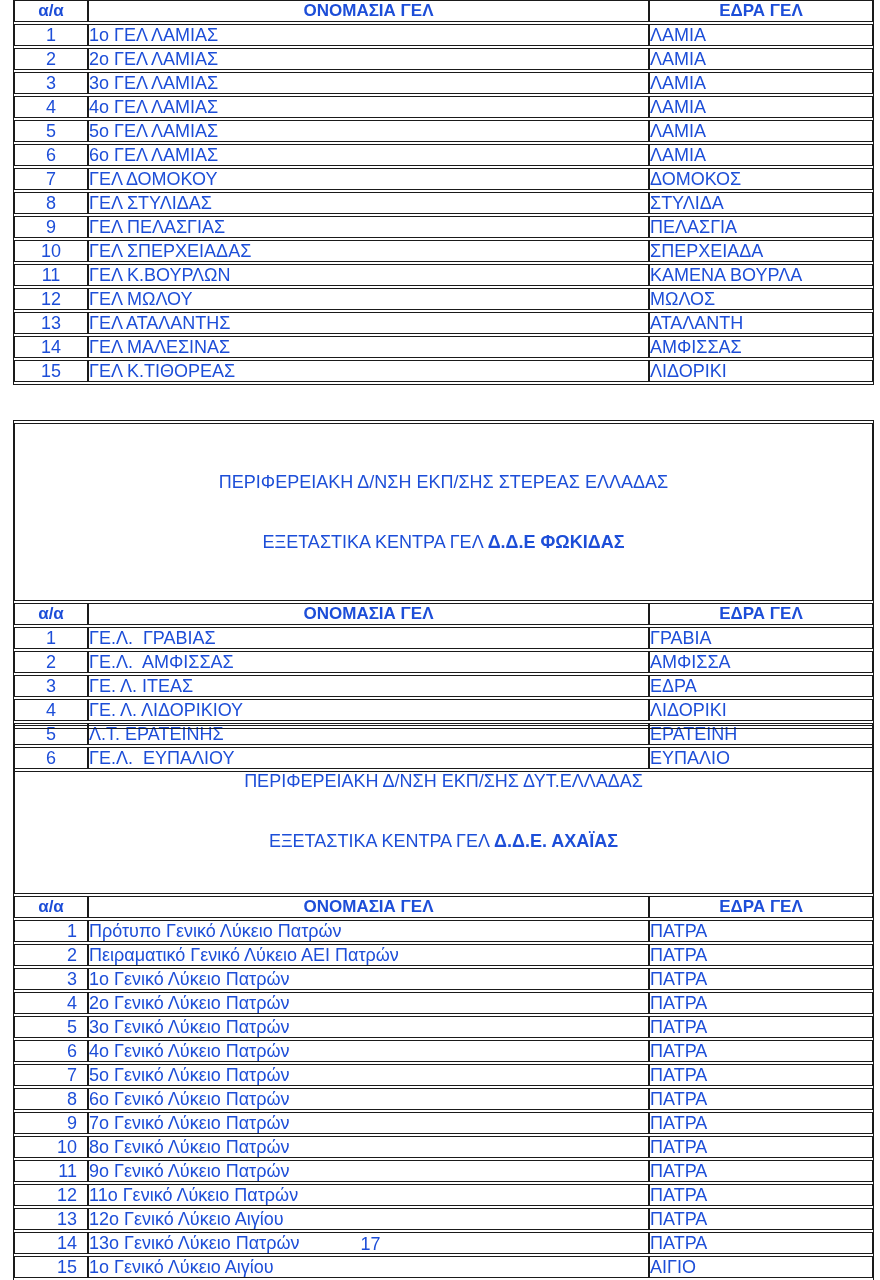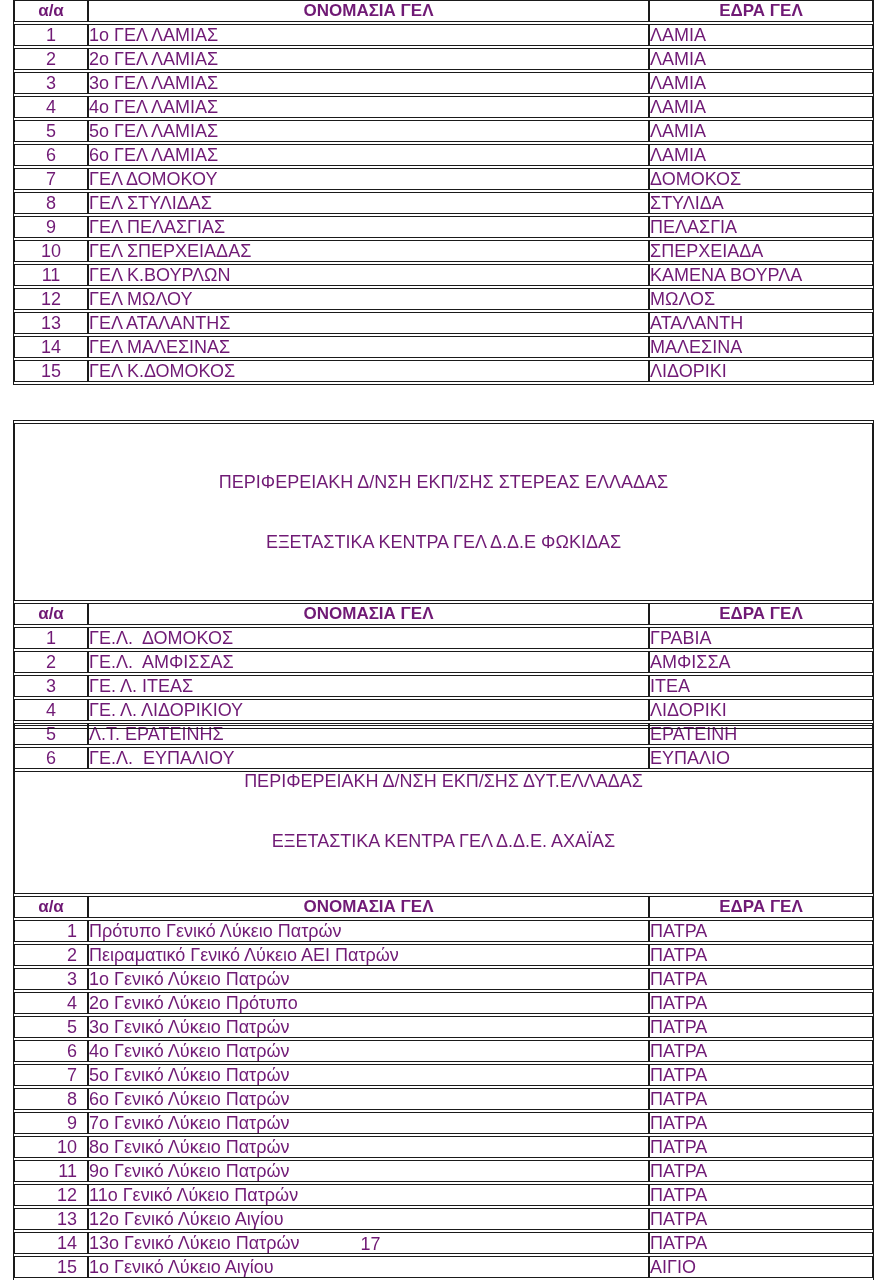--- a/index.html
+++ b/index.html
@@ -2,21 +2,21 @@
 <html><head>
 <meta charset="utf-8">
 <style>
   html,body{margin:0;padding:0;}
   body{background:#fff;}
   .page{
     position:relative;
     width:880px;height:1280px;
     background:#fff;
     font-family:"Liberation Sans",sans-serif;
-    color:#701a75;
+    color:#1d4ed8;
     overflow:hidden;
   }
   table.gel{
     position:absolute;
     left:13px;
     width:859px;
     table-layout:fixed;
     border-collapse:separate;
     border-spacing:0 2px;
     border:1px solid #1a1a1a;
@@ -43,21 +43,21 @@
   td.c-name,td.c-seat{text-align:left;padding-left:8px;}
   td.title-cell{
     text-align:center;
     height:auto;
     font-size:21px;
     line-height:26px;
     white-space:normal;
   }
   table.t2 td.title-cell{padding:8px 16px;}
   table.t3 td.title-cell{padding:2px 0;}
-  .title-bold{font-weight:normal;}
+  .title-bold{font-weight:bold;}
   .t1{top:-3px;}
   .t2{top:420px;}
   .t3{top:725px;}
   .page-number{
     position:absolute;
     left:13px;top:1234px;
     width:715px;
     text-align:center;
     font-size:18px;
   }
@@ -142,25 +142,25 @@
           <td class="c-seat">ΜΩΛΟΣ</td>
         </tr>
         <tr>
           <td class="c-idx">13</td>
           <td class="c-name">ΓΕΛ ΑΤΑΛΑΝΤΗΣ</td>
           <td class="c-seat">ΑΤΑΛΑΝΤΗ</td>
         </tr>
         <tr>
           <td class="c-idx">14</td>
           <td class="c-name">ΓΕΛ ΜΑΛΕΣΙΝΑΣ</td>
-          <td class="c-seat">ΜΑΛΕΣΙΝΑ</td>
+          <td class="c-seat">ΑΜΦΙΣΣΑΣ</td>
         </tr>
         <tr>
           <td class="c-idx">15</td>
-          <td class="c-name">ΓΕΛ Κ.ΔΟΜΟΚΟΣ</td>
+          <td class="c-name">ΓΕΛ Κ.ΤΙΘΟΡΕΑΣ</td>
           <td class="c-seat">ΛΙΔΟΡΙΚΙ</td>
         </tr>
       </tbody>
   </table>
 
   <table class="gel t2">
     <colgroup>
         <col style="width:74px">
         <col style="width:561px">
         <col style="width:224px">
@@ -174,32 +174,32 @@
       </tr>
       <tr>
         <th>α/α</th>
         <th>ΟΝΟΜΑΣΙΑ ΓΕΛ</th>
         <th>ΕΔΡΑ ΓΕΛ</th>
       </tr>
     </thead>
     <tbody>
         <tr>
           <td class="c-idx">1</td>
-          <td class="c-name">ΓΕ.Λ.  ΔΟΜΟΚΟΣ</td>
+          <td class="c-name">ΓΕ.Λ.  ΓΡΑΒΙΑΣ</td>
           <td class="c-seat">ΓΡΑΒΙΑ</td>
         </tr>
         <tr>
           <td class="c-idx">2</td>
           <td class="c-name">ΓΕ.Λ.  ΑΜΦΙΣΣΑΣ</td>
           <td class="c-seat">ΑΜΦΙΣΣΑ</td>
         </tr>
         <tr>
           <td class="c-idx">3</td>
           <td class="c-name">ΓΕ. Λ. ΙΤΕΑΣ</td>
-          <td class="c-seat">ΙΤΕΑ</td>
+          <td class="c-seat">ΕΔΡΑ</td>
         </tr>
         <tr>
           <td class="c-idx">4</td>
           <td class="c-name">ΓΕ. Λ. ΛΙΔΟΡΙΚΙΟΥ</td>
           <td class="c-seat">ΛΙΔΟΡΙΚΙ</td>
         </tr>
         <tr>
           <td class="c-idx">5</td>
           <td class="c-name">Λ.Τ. ΕΡΑΤΕΙΝΗΣ</td>
           <td class="c-seat">ΕΡΑΤΕΙΝΗ</td>
@@ -242,21 +242,21 @@
           <td class="c-name">Πειραματικό Γενικό Λύκειο ΑΕΙ Πατρών</td>
           <td class="c-seat">ΠΑΤΡΑ</td>
         </tr>
         <tr>
           <td class="c-idx">3</td>
           <td class="c-name">1ο Γενικό Λύκειο Πατρών</td>
           <td class="c-seat">ΠΑΤΡΑ</td>
         </tr>
         <tr>
           <td class="c-idx">4</td>
-          <td class="c-name">2ο Γενικό Λύκειο Πρότυπο</td>
+          <td class="c-name">2ο Γενικό Λύκειο Πατρών</td>
           <td class="c-seat">ΠΑΤΡΑ</td>
         </tr>
         <tr>
           <td class="c-idx">5</td>
           <td class="c-name">3ο Γενικό Λύκειο Πατρών</td>
           <td class="c-seat">ΠΑΤΡΑ</td>
         </tr>
         <tr>
           <td class="c-idx">6</td>
           <td class="c-name">4ο Γενικό Λύκειο Πατρών</td>

